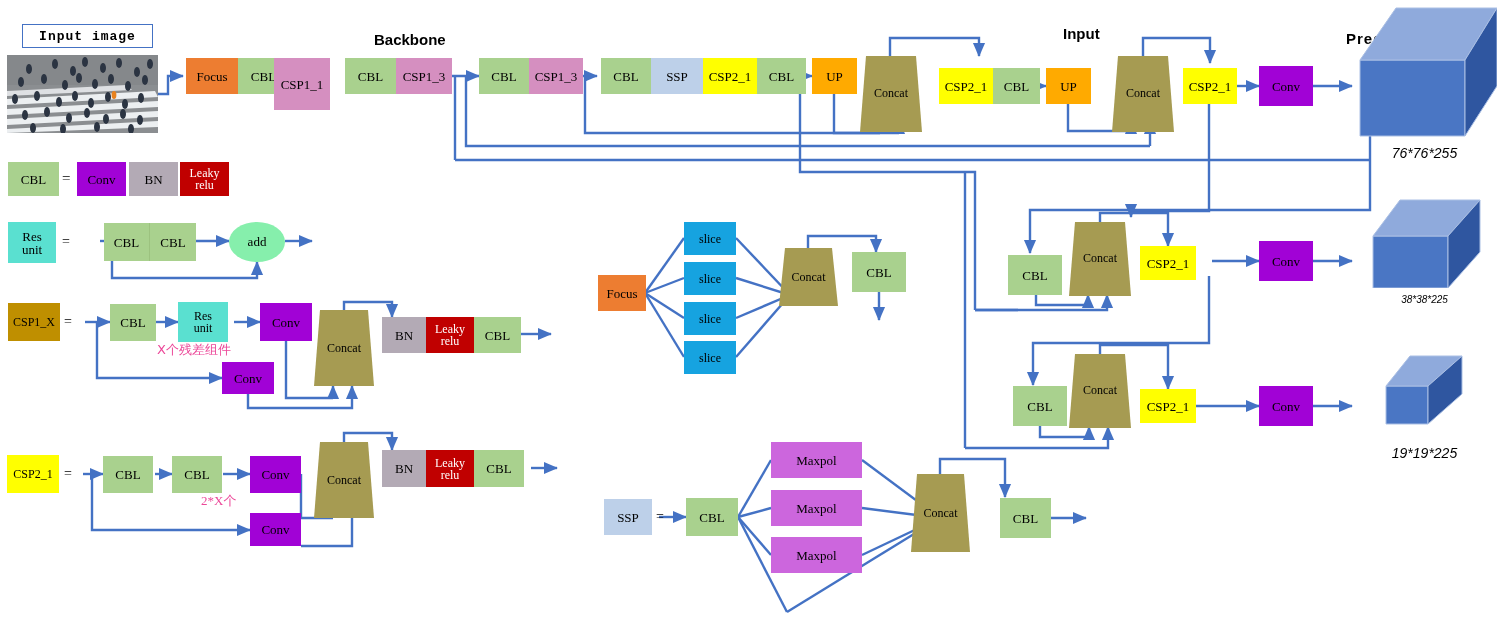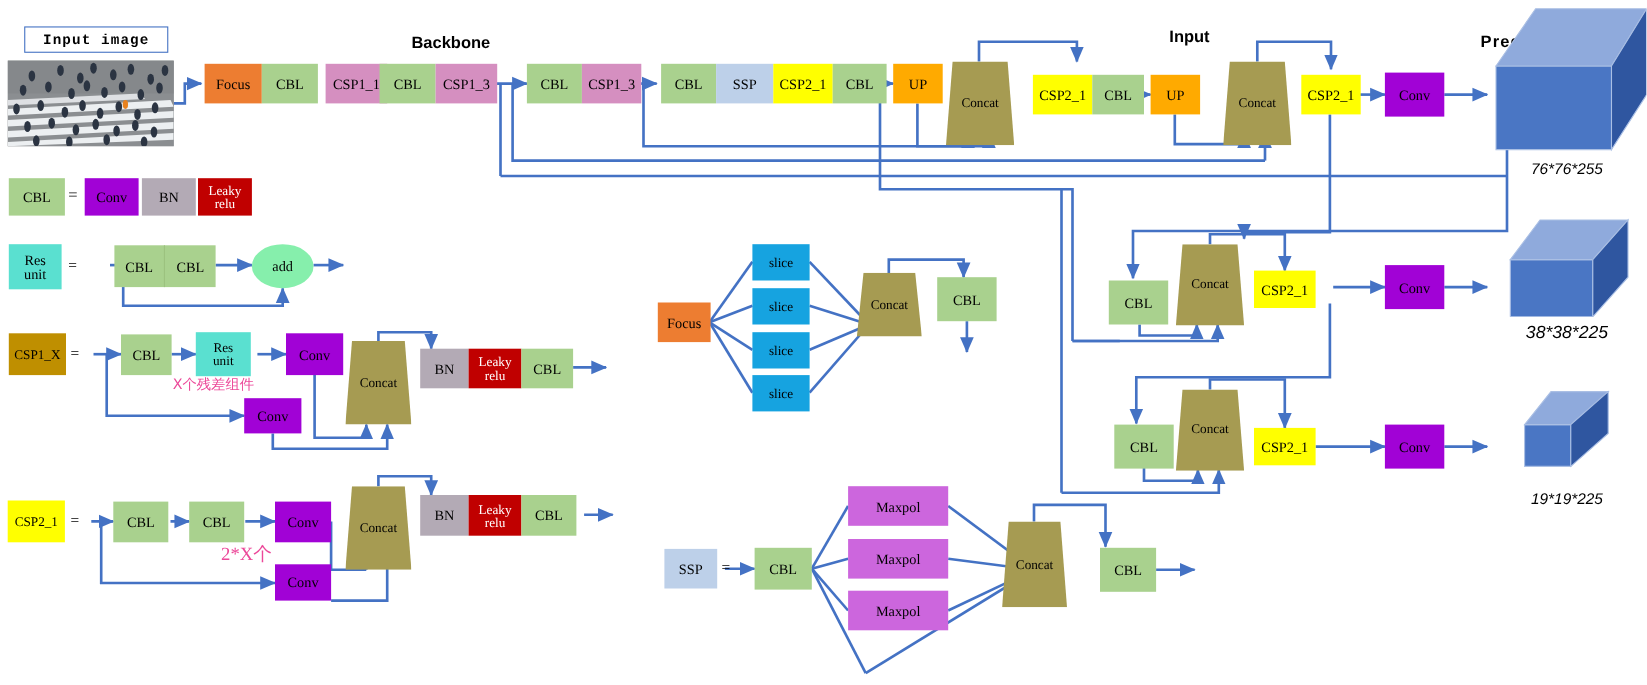--- a/index.html
+++ b/index.html
@@ -256,21 +256,21 @@
           <ellipse cx="124" cy="74" rx="3" ry="5"></ellipse>
       </g>
       <g fill="#e8821f">
         <ellipse cx="107" cy="40" rx="2.4" ry="4"></ellipse>
       </g>
     </svg>
   </div>
 
   <div class="node" style="left:186px;top:58px;width:52px;height:36px;background:#ed7d31;font-size:13px;">Focus</div>
   <div class="node" style="left:238px;top:58px;width:51px;height:36px;background:#a9d18e;font-size:13px;">CBL</div>
-  <div class="node" style="left:296px;top:58px;width:56px;height:36px;background:#d58fc0;font-size:13px;">CSP1_1</div>
+  <div class="node" style="left:274px;top:58px;width:56px;height:52px;background:#d58fc0;font-size:13px;">CSP1_1</div>
   <div class="node" style="left:345px;top:58px;width:51px;height:36px;background:#a9d18e;font-size:13px;">CBL</div>
   <div class="node" style="left:396px;top:58px;width:56px;height:36px;background:#d58fc0;font-size:13px;">CSP1_3</div>
 
   <div class="node" style="left:479px;top:58px;width:50px;height:36px;background:#a9d18e;font-size:13px;">CBL</div>
   <div class="node" style="left:529px;top:58px;width:54px;height:36px;background:#d58fc0;font-size:13px;">CSP1_3</div>
 
   <div class="node" style="left:601px;top:58px;width:50px;height:36px;background:#a9d18e;font-size:13px;">CBL</div>
   <div class="node" style="left:651px;top:58px;width:52px;height:36px;background:#bdd0e9;font-size:13px;">SSP</div>
   <div class="node" style="left:703px;top:58px;width:54px;height:36px;background:#ffff00;font-size:13px;">CSP2_1</div>
   <div class="node" style="left:757px;top:58px;width:49px;height:36px;background:#a9d18e;font-size:13px;">CBL</div>
@@ -331,21 +331,21 @@
   </div>
   <div class="cubecap" style="left:1352px;top:145px;width:145px;font-size:14px;">76*76*255</div>
 
   <div class="cube" style="left:1352px;top:196px;width:145px;height:92px;">
     <svg width="145" height="92" viewBox="0 0 145 92">
       <polygon points="21,40 21,92 96,92 96,40" fill="#4a76c4" stroke="#aabfe4" stroke-width="1"></polygon>
       <polygon points="21,40 48,4 128,4 96,40" fill="#8faadc" stroke="#aabfe4" stroke-width="1"></polygon>
       <polygon points="96,40 128,4 128,56 96,92" fill="#2f56a0" stroke="#aabfe4" stroke-width="1"></polygon>
     </svg>
   </div>
-  <div class="cubecap" style="left:1352px;top:294px;width:145px;font-size:16px;">38*38*225</div>
+  <div class="cubecap" style="left:1352px;top:294px;width:145px;font-size:10px;">38*38*225</div>
 
   <div class="cube" style="left:1352px;top:344px;width:145px;height:86px;">
     <svg width="145" height="86" viewBox="0 0 145 86">
       <polygon points="34,42 34,80 76,80 76,42" fill="#4a76c4" stroke="#aabfe4" stroke-width="1"></polygon>
       <polygon points="34,42 58,12 110,12 76,42" fill="#8faadc" stroke="#aabfe4" stroke-width="1"></polygon>
       <polygon points="76,42 110,12 110,50 76,80" fill="#2f56a0" stroke="#aabfe4" stroke-width="1"></polygon>
     </svg>
   </div>
   <div class="cubecap" style="left:1352px;top:445px;width:145px;font-size:14px;">19*19*225</div>
 
@@ -389,21 +389,21 @@
   <div class="node" style="left:426px;top:317px;width:48px;height:36px;background:#c00000;color:#fff;font-size:12px;flex-direction:column;">
     <span>Leaky</span>
     <span>relu</span>
   </div>
   <div class="node" style="left:474px;top:317px;width:47px;height:36px;background:#a9d18e;font-size:13px;">CBL</div>
 
   <div class="node" style="left:7px;top:455px;width:52px;height:38px;background:#ffff00;font-size:12px;">CSP2_1</div>
   <div class="eq" style="left:64px;top:466px;font-size:14px;">=</div>
   <div class="node" style="left:103px;top:456px;width:50px;height:37px;background:#a9d18e;font-size:13px;">CBL</div>
   <div class="node" style="left:172px;top:456px;width:50px;height:37px;background:#a9d18e;font-size:13px;">CBL</div>
-  <div class="plain" style="left:201px;top:492px;font-size:17px;">2*X个</div>
+  <div class="plain" style="left:201px;top:492px;font-size:13px;">2*X个</div>
   <div class="node" style="left:250px;top:456px;width:51px;height:37px;background:#a102d6;color:#000;font-size:13px;">Conv</div>
   <div class="node" style="left:250px;top:513px;width:51px;height:33px;background:#a102d6;color:#000;font-size:13px;">Conv</div>
 
   <div class="cn" style="left:314px;top:442px;width:60px;height:76px;">
     <svg width="60" height="76" viewBox="0 0 60 76">
         <polygon points="6,0 54,0 60,76 0,76" fill="#a69b52"></polygon>
       </svg>
     <span style="top:31px;font-size:12px;">Concat</span>
   </div>
 

